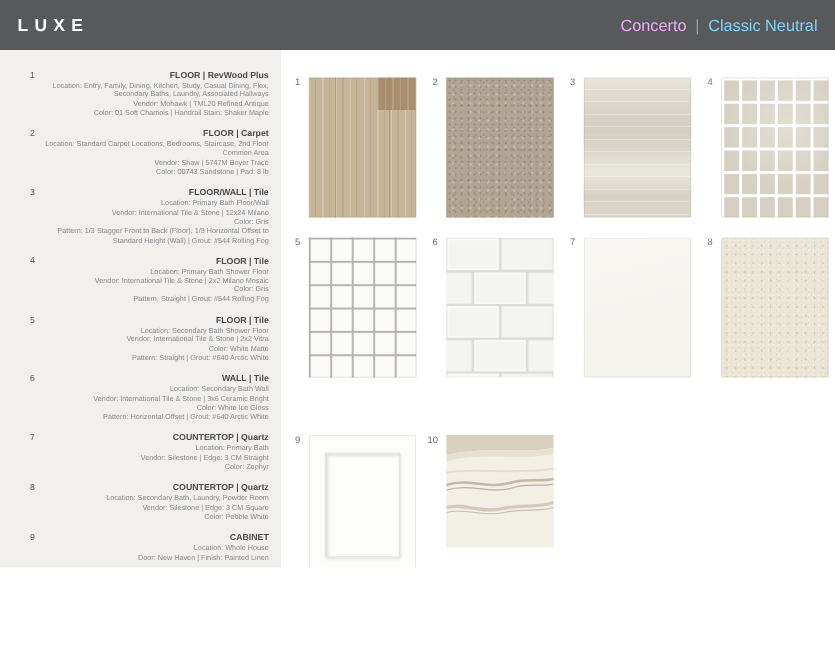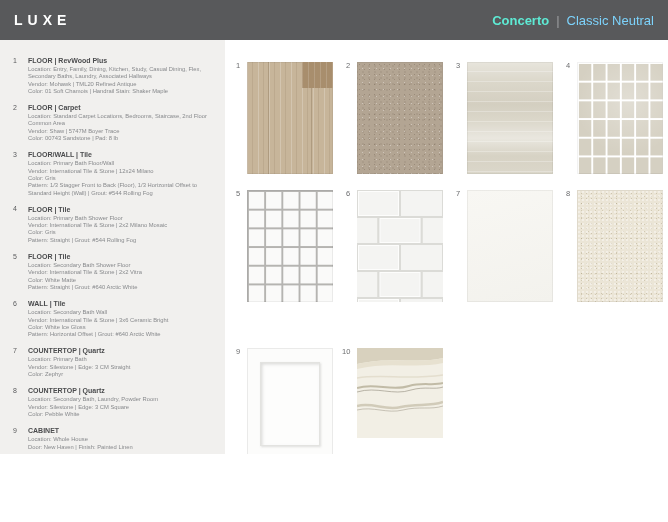--- a/index.html
+++ b/index.html
@@ -1,24 +1,24 @@
 <!DOCTYPE html>
 <html><head>
 <meta charset="utf-8">
 <style>
   html,body{margin:0;padding:0;}
   body{width:668px;height:522px;font-family:"Liberation Sans","DejaVu Sans",sans-serif;background:#fff;}
-  .page{position:relative;width:668px;height:454px;overflow:hidden;background:#fff;}
+  .page{position:relative;width:668px;height:454px;overflow:hidden;background:#fff;text-align:right;}
 
   
   .header{position:absolute;left:0;top:0;width:668px;height:40px;background:#58595b;
     display:flex;align-items:center;justify-content:space-between;box-sizing:border-box;padding:0 14px;}
   .brand{color:#ffffff;font-weight:bold;font-size:14px;letter-spacing:5px;}
   .header-right{font-size:13px;display:flex;align-items:center;}
-  .collection{color:#5eead4;font-weight:bold;}
+  .collection{color:#f0abfc;font-weight:normal;}
   .header-sep{color:#9d9ea0;margin:0 7px;font-weight:normal;}
   .palette{color:#7dd3fc;}
 
   
   .sidebar{position:absolute;left:0;top:40px;width:225px;height:482px;background:#f1f0ee;
     box-sizing:border-box;padding:16px 10px 0 13px;overflow:hidden;}
   .spec-item{display:flex;margin-bottom:8px;}
   .spec-num{width:15px;flex:none;font-size:7px;color:#5a5b5d;padding-top:0.5px;}
   .spec-body{width:187px;}
   .spec-title{font-size:7px;font-weight:bold;color:#4a4b4d;line-height:9px;margin-bottom:1px;}

